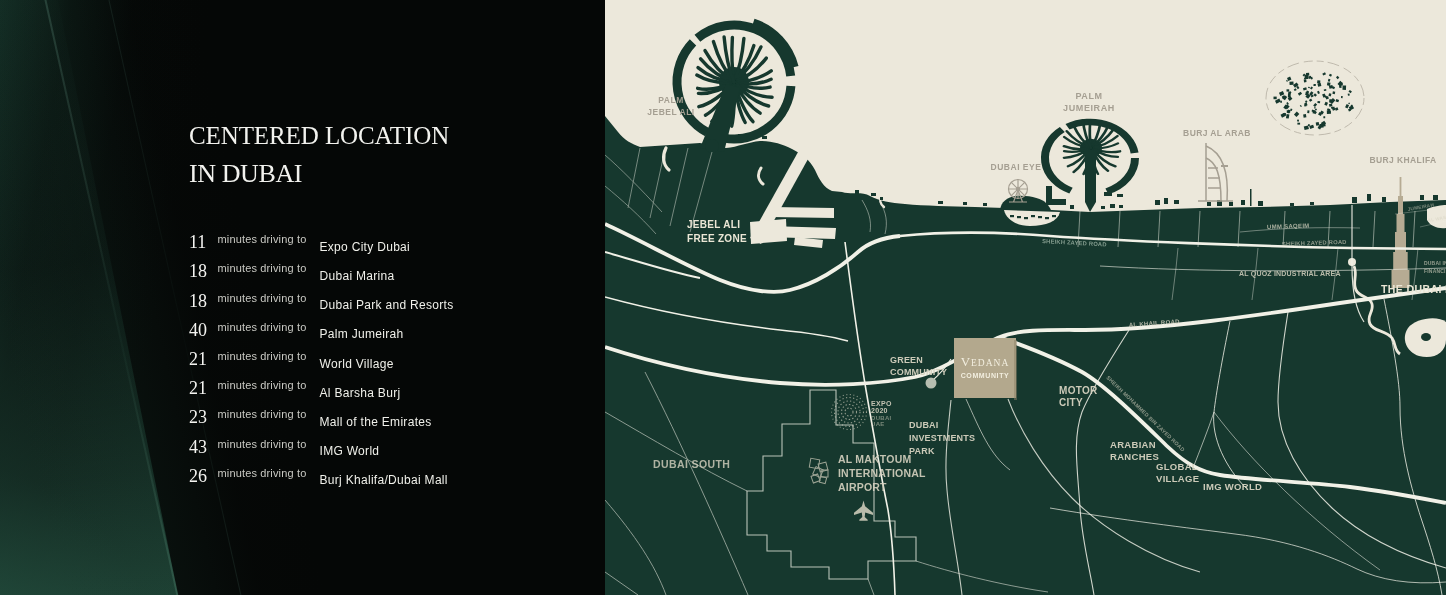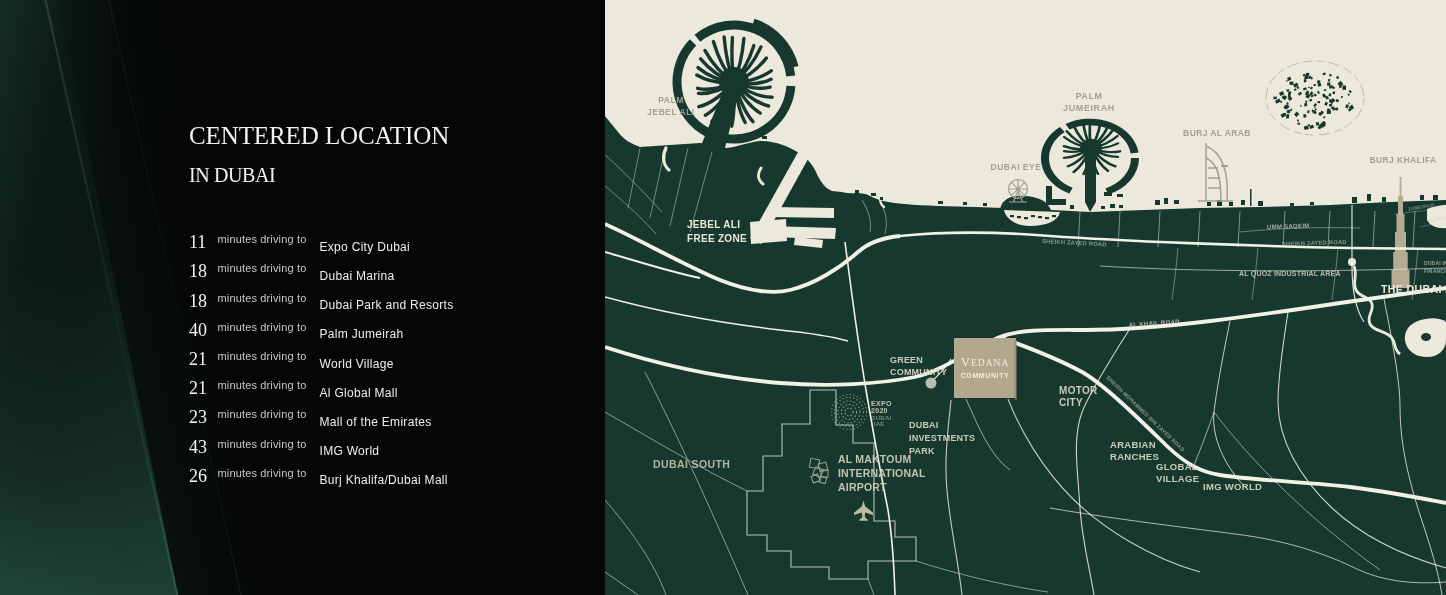--- a/index.html
+++ b/index.html
@@ -14,21 +14,21 @@
 #panel .band{position:absolute;left:-80px;top:-40px;width:260px;height:700px;transform:rotate(-12.5deg);transform-origin:top left;
  background:linear-gradient(90deg, rgba(0,0,0,0), rgba(26,60,48,0.16) 45%, rgba(8,20,16,0.05) 75%, rgba(0,0,0,0));}
 #panel .fold1{position:absolute;left:40px;top:-20px;width:1.6px;height:680px;
  background:linear-gradient(to bottom, rgba(130,190,168,0.22), rgba(60,110,92,0.08) 55%, rgba(130,200,172,0.22));
  transform:rotate(-12.5deg);transform-origin:top left;}
 #panel .fold2{position:absolute;left:104px;top:-20px;width:1.3px;height:680px;
  background:linear-gradient(to bottom, rgba(100,160,140,0.14), rgba(40,80,66,0.05) 55%, rgba(110,170,150,0.16));
  transform:rotate(-12.5deg);transform-origin:top left;}
 #title{position:absolute;left:189px;top:117px;color:#F2F2EE;font-family:"Liberation Serif",serif;
  font-size:25px;line-height:37.5px;letter-spacing:-0.1px;font-weight:400;}
-#title .l2{font-weight:400;letter-spacing:-0.4px;font-size:20px;}
+#title .l2{font-weight:400;letter-spacing:-0.4px;font-size:26px;}
 .row{position:absolute;left:189px;width:400px;height:30px;}
 .row .num{position:absolute;left:0;top:-1px;font-family:"Liberation Serif",serif;font-size:18px;color:#F4F4F1;}
 .row .min{position:absolute;left:28.5px;top:0;font-size:11px;color:#C9C9C3;letter-spacing:0.15px;}
 .row .dest{position:absolute;left:130.5px;top:6.5px;font-size:12px;color:#F0F0EA;letter-spacing:0.3px;}
 #map{position:absolute;left:605px;top:0;}
 </style></head>
 <body>
 <div id="stage">
   <div id="panel">
     <div class="sheenTL"></div>
@@ -59,21 +59,21 @@
         <span class="dest">Palm Jumeirah</span>
       </div>
 <div class="row" style="top:350.0px">
 <span class="num">21</span>
         <span class="min">minutes driving to</span>
         <span class="dest">World Village</span>
       </div>
 <div class="row" style="top:379.2px">
 <span class="num">21</span>
         <span class="min">minutes driving to</span>
-        <span class="dest">Al Global Mall</span>
+        <span class="dest">Al Barsha Burj</span>
       </div>
 <div class="row" style="top:408.4px">
 <span class="num">23</span>
         <span class="min">minutes driving to</span>
         <span class="dest">Mall of the Emirates</span>
       </div>
 <div class="row" style="top:437.6px">
 <span class="num">43</span>
         <span class="min">minutes driving to</span>
         <span class="dest">IMG World</span>

